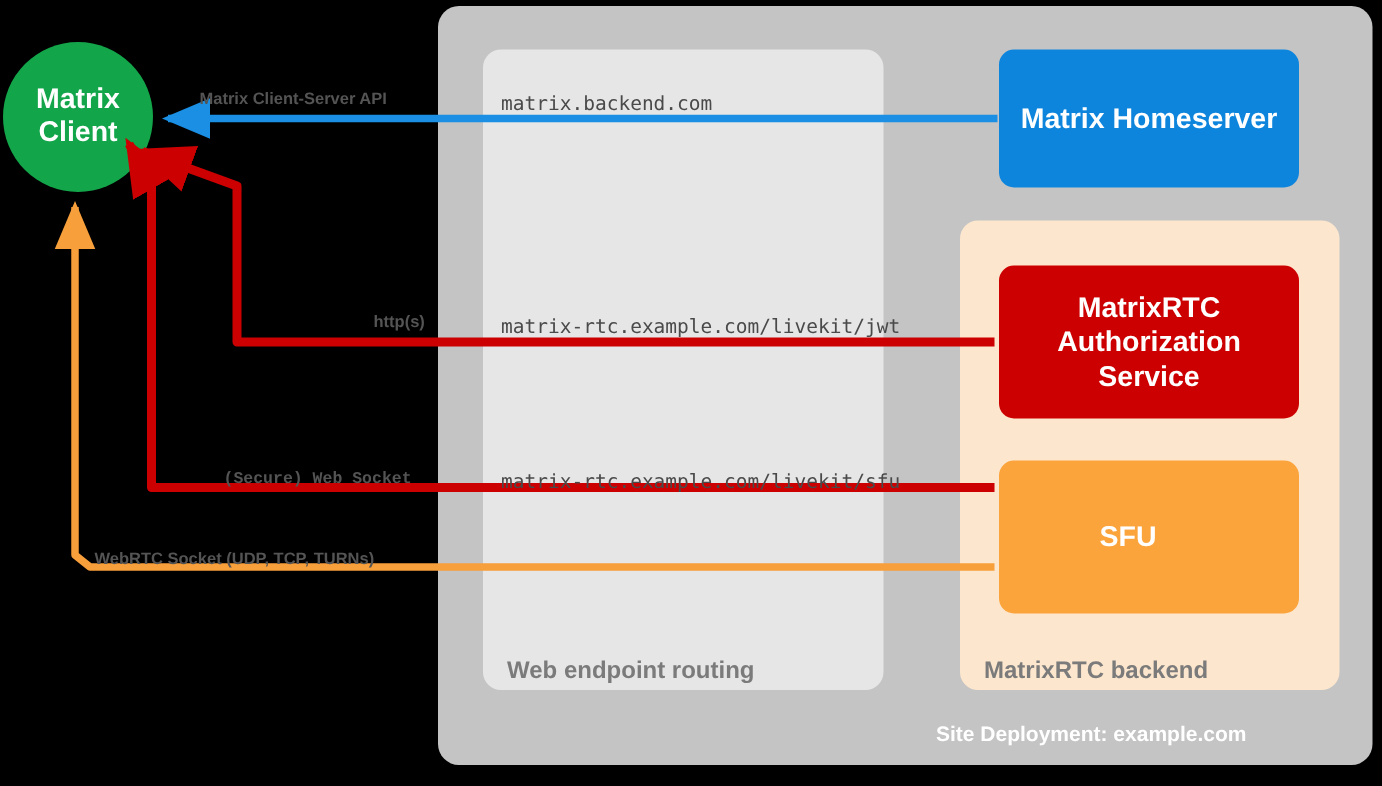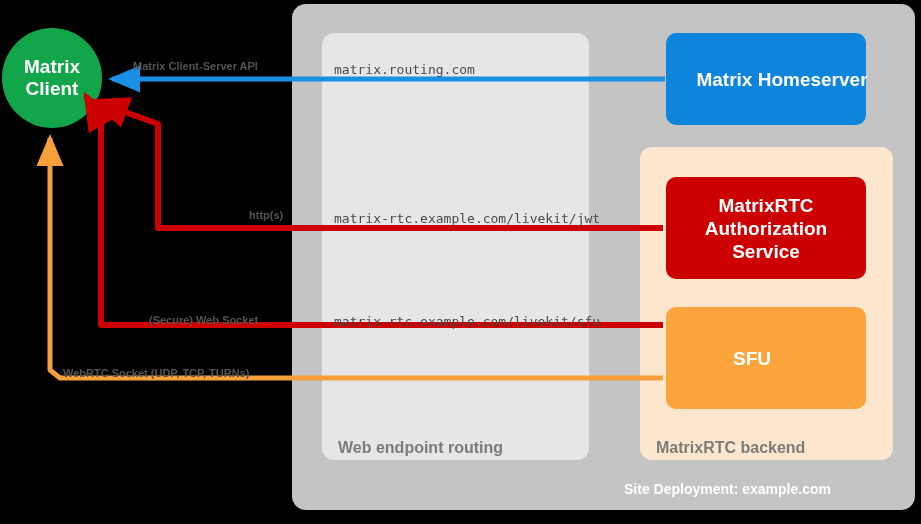--- a/index.html
+++ b/index.html
@@ -106,43 +106,43 @@
     <path d="M 663 325 L 101 325 L 101 122 L 86 96" stroke="#cc0000" stroke-width="6" fill="none" stroke-linejoin="round" marker-end="url(#arrow-red)"></path>
 
     <path d="M 663 378 L 60 378 L 50 370 L 50 138" stroke="#f79f3b" stroke-width="5" fill="none" stroke-linejoin="round" marker-end="url(#arrow-orange)"></path>
   </svg>
 
   <div class="node-label circle-label" style="left:2px; top:28px; width:100px; height:100px; flex-direction:column;">
     <span>Matrix</span>
     <span>Client</span>
   </div>
 
-  <div class="node-label box-label-lg" style="left:666px; top:33px; width:200px; height:92px;padding-left:16px;">Matrix Homeserver</div>
+  <div class="node-label box-label-lg" style="left:666px; top:33px; width:200px; height:92px;">Matrix Homeserver</div>
 
   <div class="node-label box-label-lg" style="left:666px; top:177px; width:200px; height:102px; flex-direction:column;justify-content:center;">
     <span>MatrixRTC</span>
     <span>Authorization</span>
     <span>Service</span>
   </div>
 
   <div class="node-label box-label-lg" style="left:666px; top:307px; width:172px; height:102px;">SFU</div>
 
   <div class="container-label" style="left:338px; top:439px;">Web endpoint routing</div>
 
   <div class="container-label" style="left:656px; top:439px;">MatrixRTC backend</div>
 
   <div class="site-label" style="left:624px; top:481px;">Site Deployment: example.com</div>
 
   <div class="edge-label" style="left:133px; top:60px;">Matrix Client-Server API</div>
 
   <div class="edge-label" style="left:233px; top:209px;margin-left:16px;">http(s)</div>
 
-  <div class="edge-label" style="left:149px; top:314px;">(Secure) Web Socket</div>
+  <div class="edge-label" style="left:149px; top:314px;font-family:Liberation Mono, monospace;">(Secure) Web Socket</div>
 
   <div class="edge-label" style="left:63px; top:367px;">WebRTC Socket (UDP, TCP, TURNs)</div>
 
-  <div class="endpoint-label" style="left:334px; top:62px;">matrix.routing.com</div>
+  <div class="endpoint-label" style="left:334px; top:62px;">matrix.backend.com</div>
 
   <div class="endpoint-label" style="left:334px; top:211px;">matrix-rtc.example.com/livekit/jwt</div>
 
   <div class="endpoint-label" style="left:334px; top:314px;">matrix-rtc.example.com/livekit/sfu</div>
 
 </div>
 
 </body></html>

